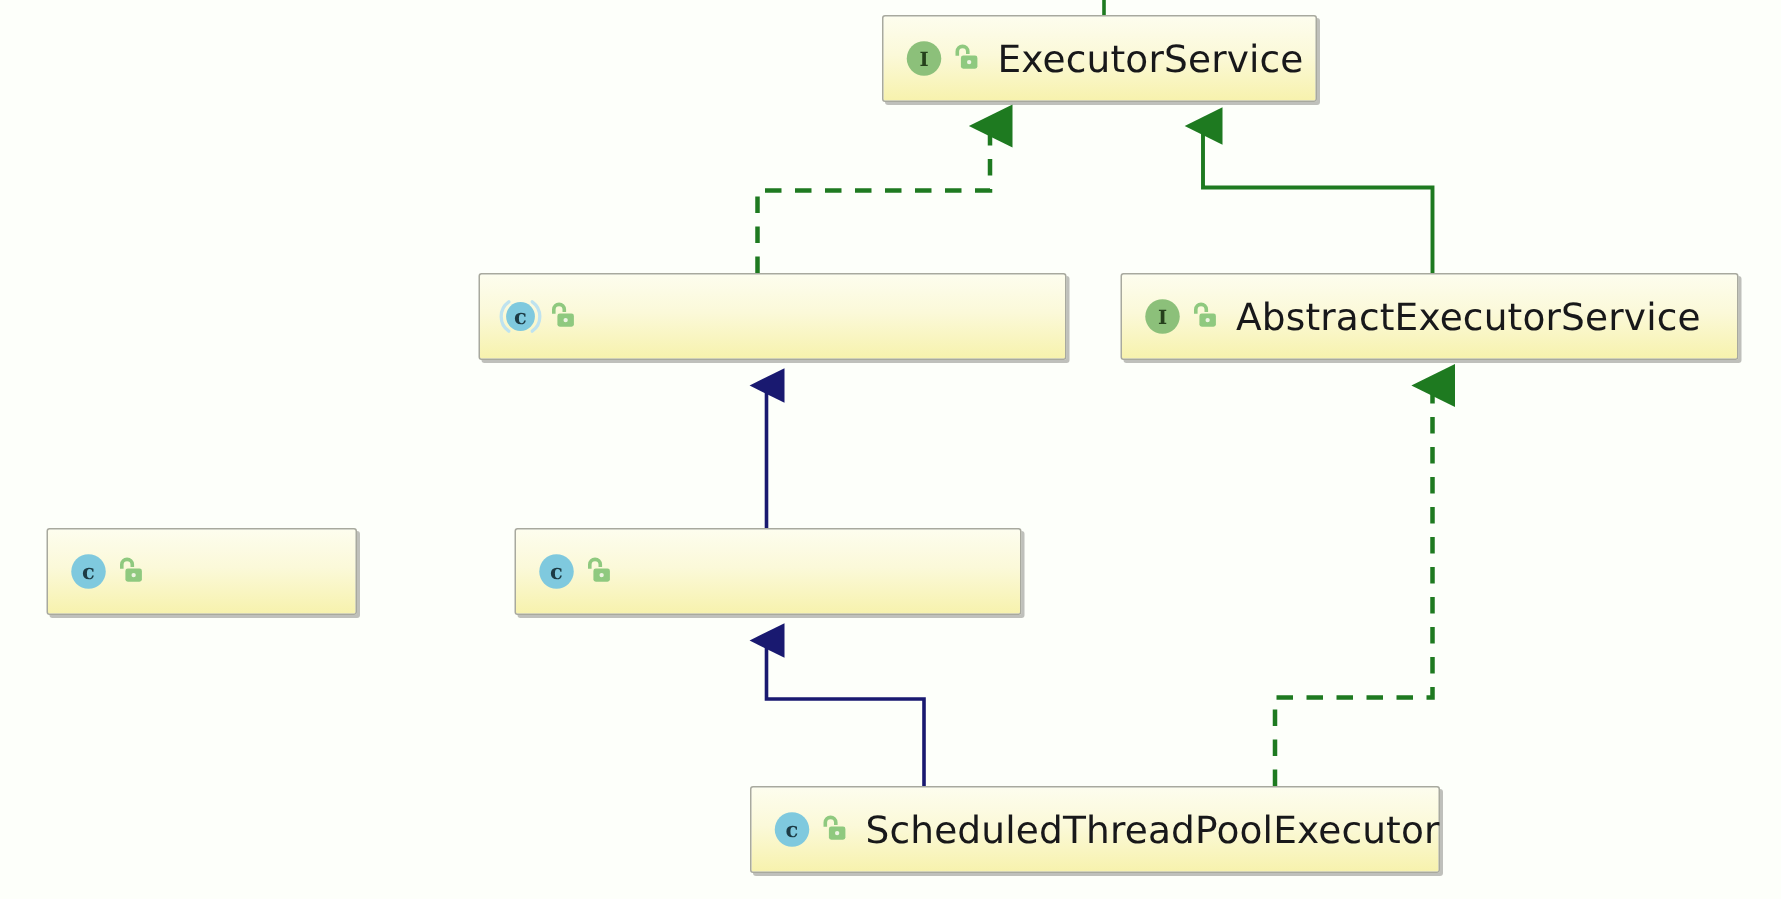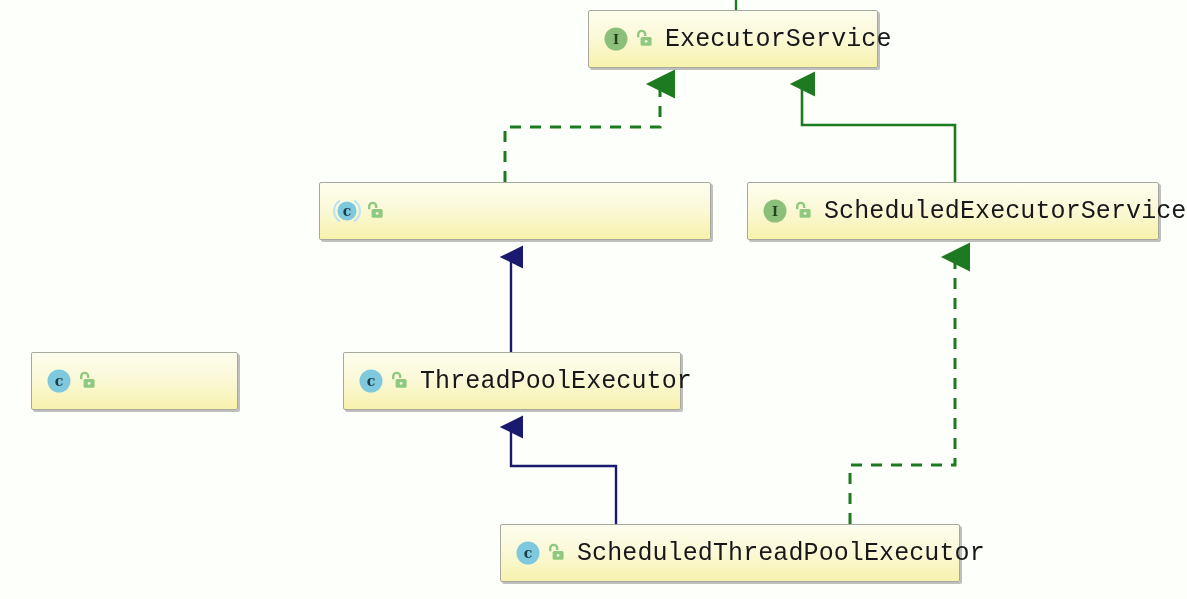--- a/index.html
+++ b/index.html
@@ -55,21 +55,20 @@
     flex: 0 0 auto;
     display: block;
   }
   .lock-icon svg { display: block; }
   .node-label {
     font-size: 25px;
     color: #18181a;
     margin-left: 11px;
     letter-spacing: 0.1px;
     line-height: 1;
-    font-family: Liberation Mono, monospace;
   }
 </style>
 </head>
 <body>
 
 <div id="canvas">
 
   <svg id="edge-layer" viewBox="0 0 1187 599" width="1187" height="599">
     <defs>
       <marker id="arrow-green" markerWidth="16" markerHeight="16" refX="5.2" refY="5" orient="auto" markerUnits="strokeWidth">
@@ -147,21 +146,21 @@
         </svg>
       </span>
       <span class="lock-icon">
         <svg viewBox="0 0 20 22" width="20" height="22">
           <path d="M4.2,9.2 L4.2,6.4 A3.5,3.5 0 0 1 11.2,6.4 L11.2,8.0" fill="none" stroke="#8fc97f" stroke-width="2.4"></path>
           <rect x="6.6" y="9.0" width="11.0" height="8.8" rx="1.6" fill="#8fc97f"></rect>
           <circle cx="12.1" cy="13.4" r="1.45" fill="#eef4e2"></circle>
         </svg>
       </span>
     </span>
-    <span class="node-label">ScheduledExecutorService</span>
+    <span class="node-label">AbstractExecutorService</span>
   </div>
 
   <div class="node" style="left:31px; top:352px; width:207px; height:58px;">
     <span class="node-icons">
       <span class="type-icon">
         <svg viewBox="0 0 30 30" width="30" height="30">
           <circle cx="15" cy="15" r="11.5" fill="#7fc9de"></circle>
           <text x="15" y="20" text-anchor="middle" font-family="DejaVu Serif, serif" font-size="14" font-weight="bold" fill="#1d3b45">c</text>
         </svg>
       </span>
@@ -184,21 +183,20 @@
         </svg>
       </span>
       <span class="lock-icon">
         <svg viewBox="0 0 20 22" width="20" height="22">
           <path d="M4.2,9.2 L4.2,6.4 A3.5,3.5 0 0 1 11.2,6.4 L11.2,8.0" fill="none" stroke="#8fc97f" stroke-width="2.4"></path>
           <rect x="6.6" y="9.0" width="11.0" height="8.8" rx="1.6" fill="#8fc97f"></rect>
           <circle cx="12.1" cy="13.4" r="1.45" fill="#eef4e2"></circle>
         </svg>
       </span>
     </span>
-    <span class="node-label">ThreadPoolExecutor</span>
   </div>
 
   <div class="node" style="left:500px; top:524px; width:460px; height:58px;">
     <span class="node-icons">
       <span class="type-icon">
         <svg viewBox="0 0 30 30" width="30" height="30">
           <circle cx="15" cy="15" r="11.5" fill="#7fc9de"></circle>
           <text x="15" y="20" text-anchor="middle" font-family="DejaVu Serif, serif" font-size="14" font-weight="bold" fill="#1d3b45">c</text>
         </svg>
       </span>

